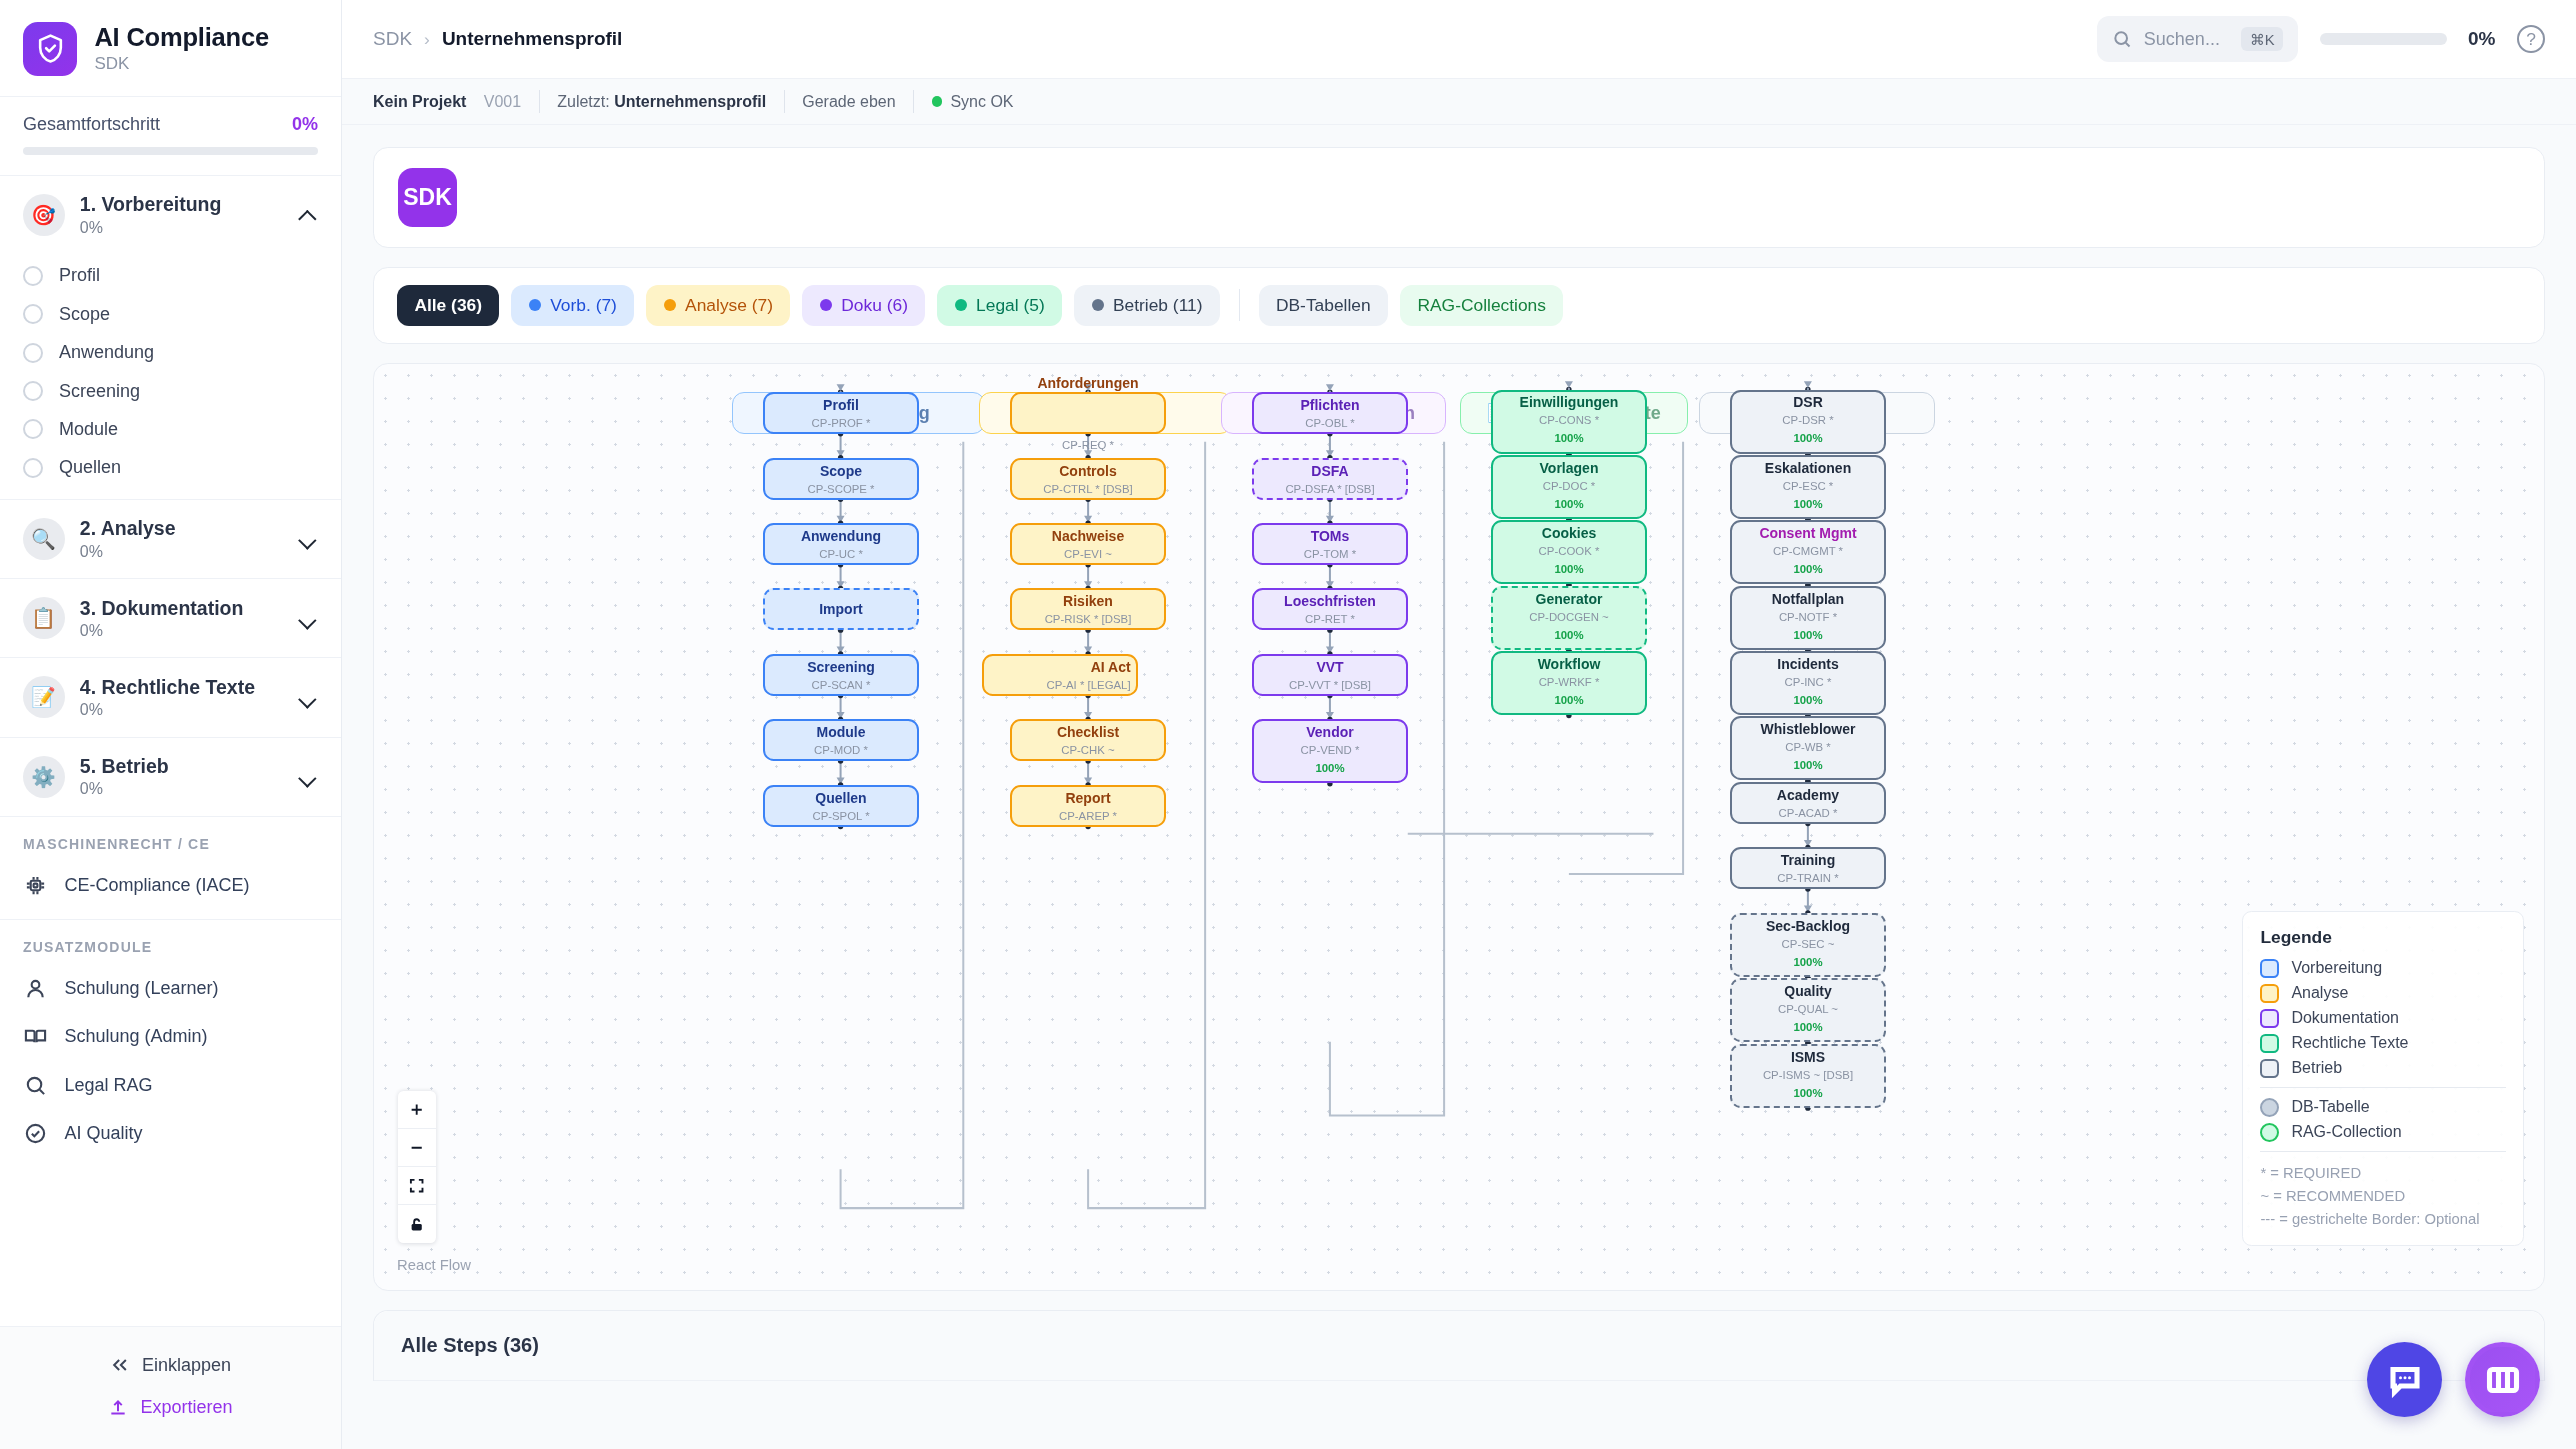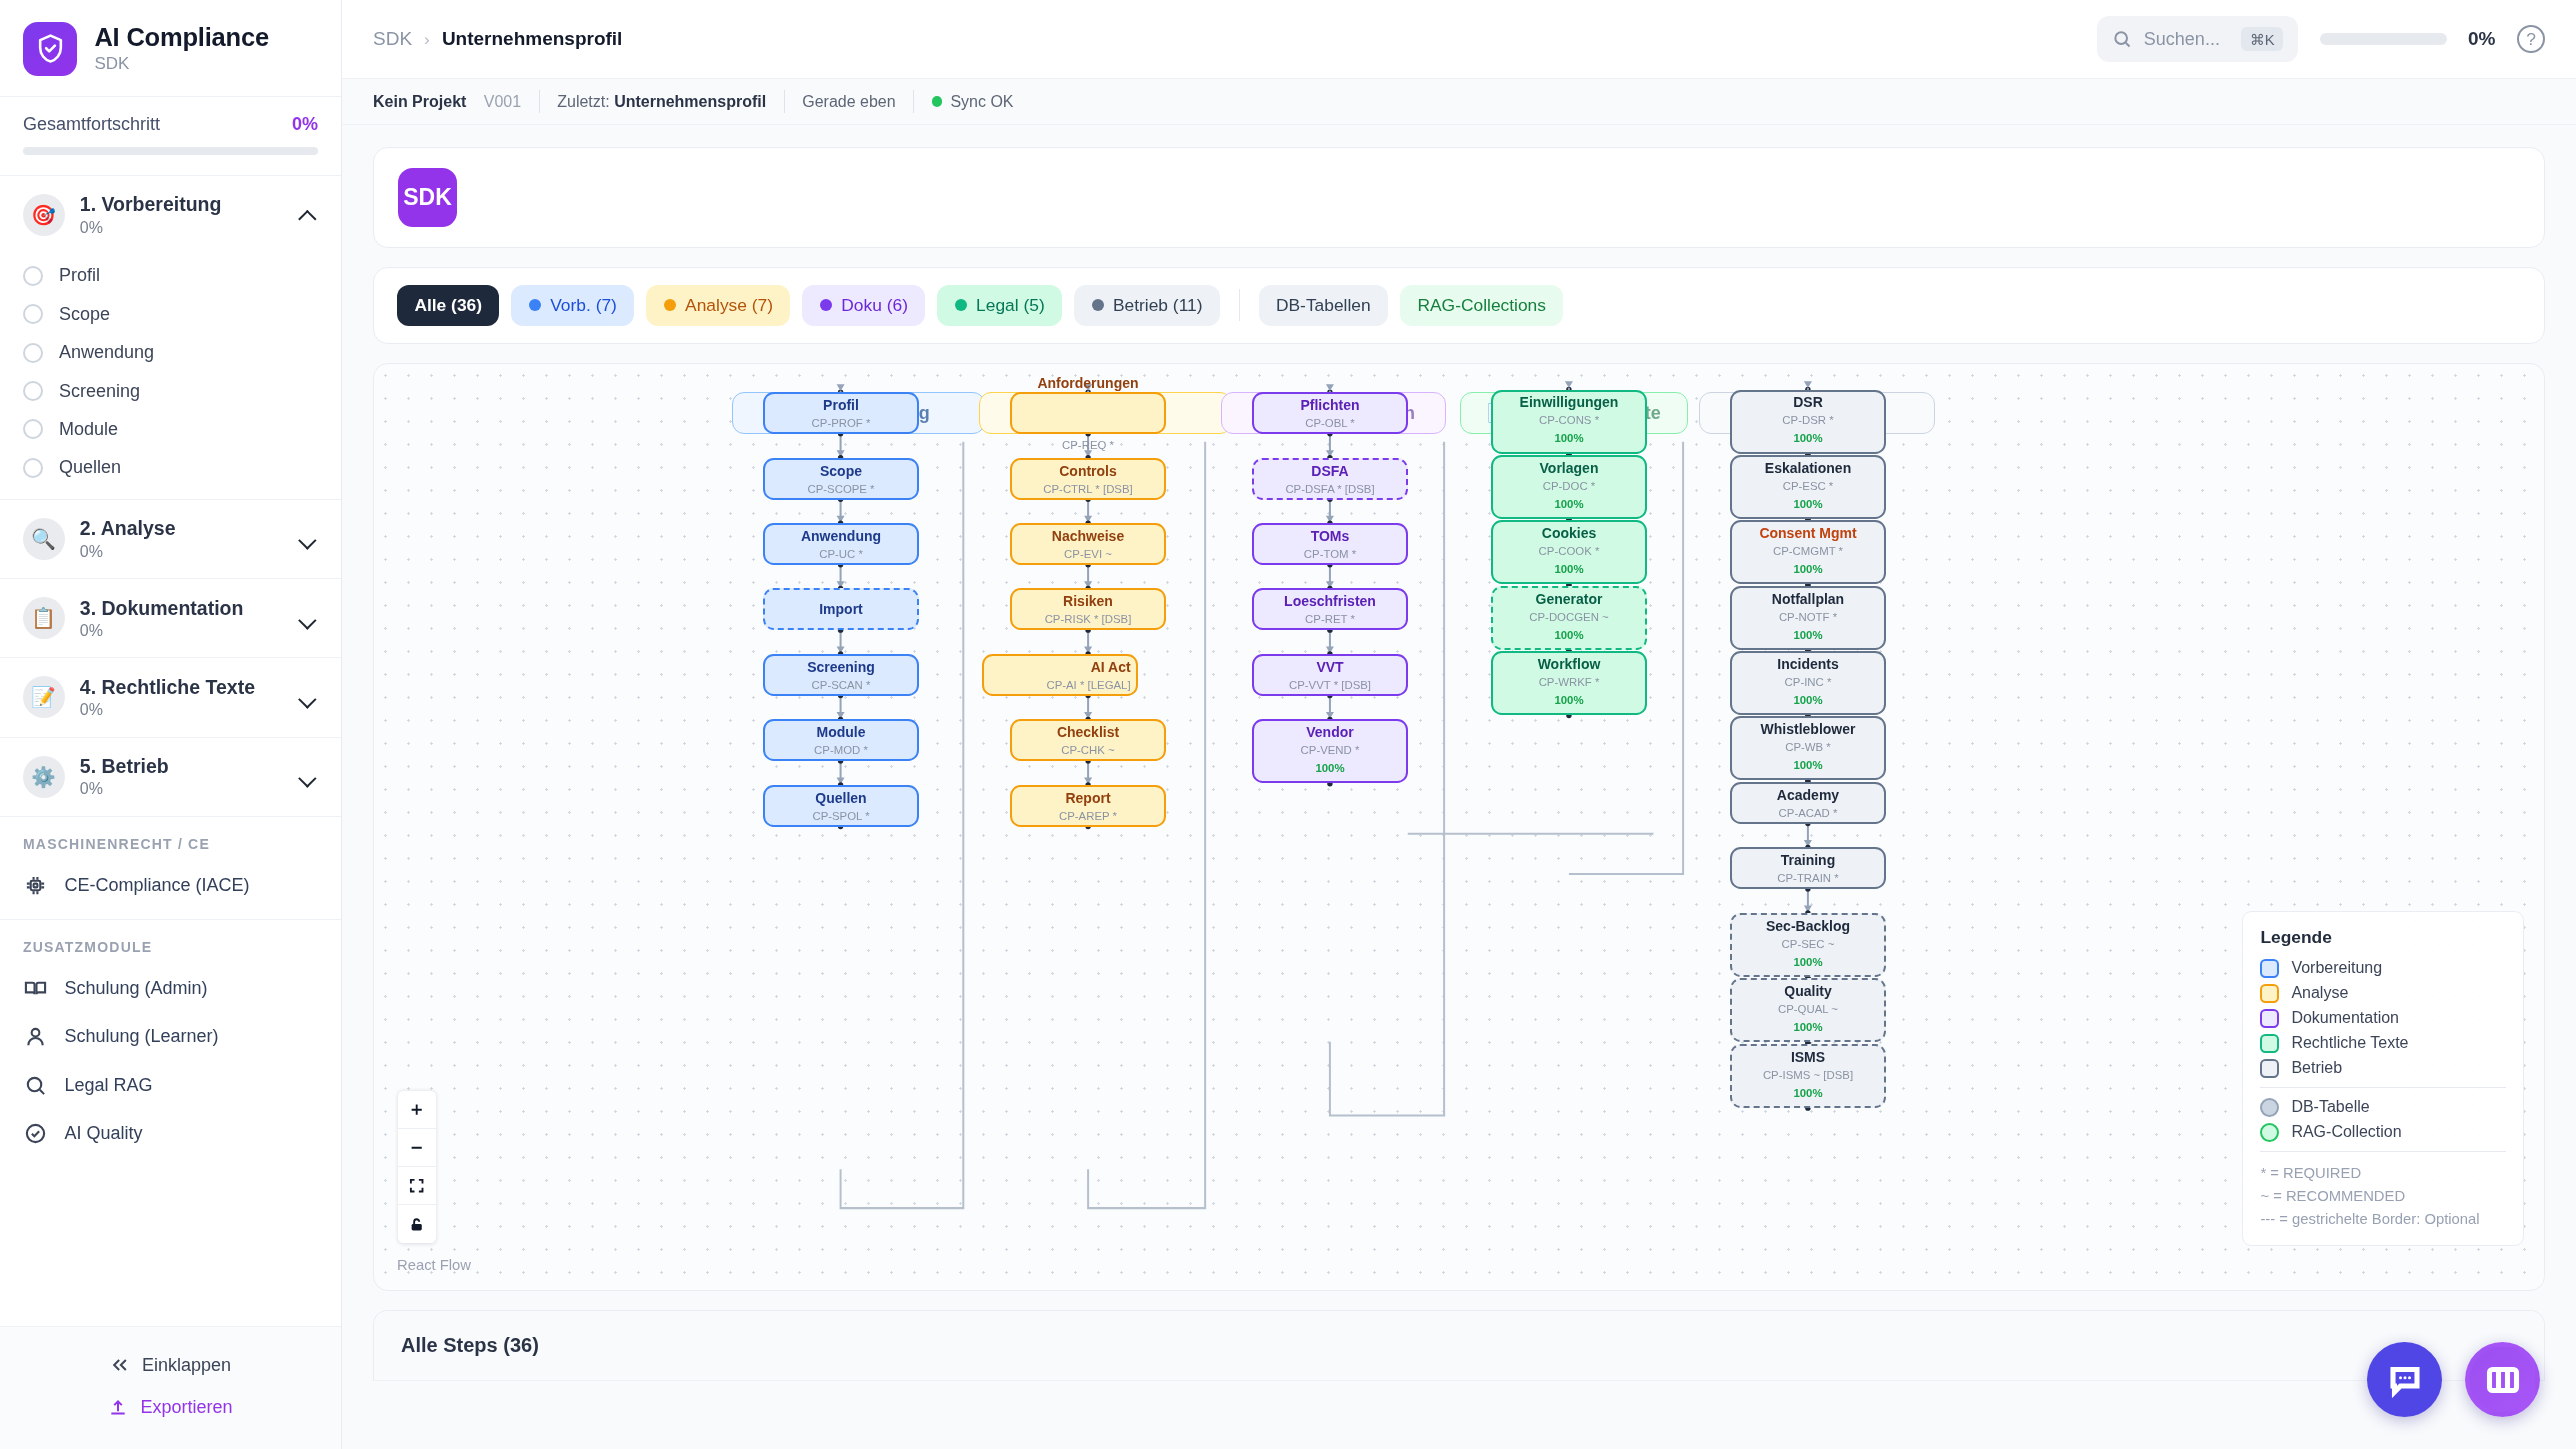--- a/index.html
+++ b/index.html
@@ -277,35 +277,35 @@
       </div>
       <div class="divider"></div>
     </div>
 
     <div>
       <div class="sec-title">ZUSATZMODULE</div>
 
       <div class="nav-item">
         <span class="ic">
           <svg viewBox="0 0 24 24">
+              <circle cx="12" cy="8" r="4"></circle>
+              <path d="M4.5 21a7.5 7.5 0 0 1 15 0"></path>
+            </svg>
+        </span>
+        <span class="nav-label">Schulung (Learner)</span>
+      </div>
+
+      <div class="nav-item">
+        <span class="ic">
+          <svg viewBox="0 0 24 24">
               <path d="M2 6h7a2 2 0 0 1 2 2v10a2 2 0 0 0-2-2H2z"></path>
               <path d="M22 6h-7a2 2 0 0 0-2 2v10a2 2 0 0 1 2-2h7z"></path>
             </svg>
         </span>
         <span class="nav-label">Schulung (Admin)</span>
-      </div>
-
-      <div class="nav-item">
-        <span class="ic">
-          <svg viewBox="0 0 24 24">
-              <circle cx="12" cy="8" r="4"></circle>
-              <path d="M4.5 21a7.5 7.5 0 0 1 15 0"></path>
-            </svg>
-        </span>
-        <span class="nav-label">Schulung (Learner)</span>
       </div>
 
       <div class="nav-item">
         <span class="ic">
           <svg viewBox="0 0 24 24">
               <circle cx="11" cy="11" r="7"></circle>
               <path d="M16.5 16.5L21 21"></path>
             </svg>
         </span>
         <span class="nav-label">Legal RAG</span>
@@ -707,21 +707,21 @@
               <div class="node-pct">100%</div>
                  <div class="node-bar"></div>
             </div>
             <div class="node" style="left: 1356px; top: 91px; width: 156px; height: 64px; background: rgb(238, 242, 247); border-color: rgb(100, 116, 139); border-style: solid;">
               <div class="node-title" style="color:#1e293b">Eskalationen</div>
               <div class="node-code">CP-ESC *</div>
               <div class="node-pct">100%</div>
                  <div class="node-bar"></div>
             </div>
             <div class="node" style="left: 1356px; top: 156px; width: 156px; height: 64px; background: rgb(238, 242, 247); border-color: rgb(100, 116, 139); border-style: solid;">
-              <div class="node-title" style="color:#c2410c">Consent Mgmt</div>
+              <div class="node-title" style="color:#a21caf">Consent Mgmt</div>
               <div class="node-code">CP-CMGMT *</div>
               <div class="node-pct">100%</div>
                  <div class="node-bar"></div>
             </div>
             <div class="node" style="left: 1356px; top: 222px; width: 156px; height: 64px; background: rgb(238, 242, 247); border-color: rgb(100, 116, 139); border-style: solid;">
               <div class="node-title" style="color:#1e293b">Notfallplan</div>
               <div class="node-code">CP-NOTF *</div>
               <div class="node-pct">100%</div>
                  <div class="node-bar"></div>
             </div>

